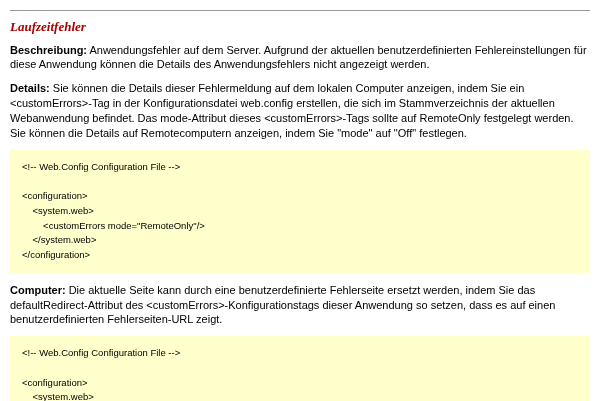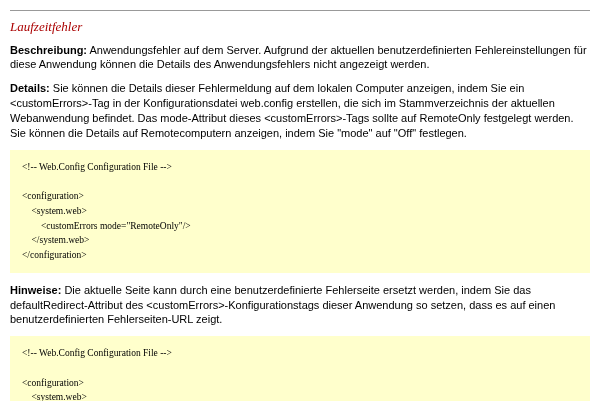--- a/index.html
+++ b/index.html
@@ -30,21 +30,21 @@
   }
   hr.rule {
     border: none;
     border-top: 1px solid #999999;
     margin: 4px 0 8px 0;
     height: 0;
   }
   h2.section-title {
     font-family: "Liberation Serif", serif;
     font-size: 13px;
-    font-weight: normal;
+    font-weight: bold;
     font-style: italic;
     color: #aa0000;
     margin: 6px 0 8px 0;
     line-height: 1.2;
   }
   p.para {
     font-family: "Liberation Sans", sans-serif;
     font-size: 11px;
     line-height: 1.35;
     margin: 0 0 9px 0;
@@ -52,21 +52,21 @@
     color: #000000;
   }
   p.para .lead {
     font-weight: bold;
   }
   .code-block {
     background: #ffffcc;
     border: none;
     margin: 0 0 10px 0;
     padding: 10px 12px;
-    font-family: Liberation Serif, serif;
+    font-family: Liberation Sans, sans-serif;
     font-size: 9.5px;
     line-height: 1.55;
     color: #000000;
     white-space: pre;
     overflow: hidden;
   }
 </style>
 </head>
 <body>
 
@@ -87,21 +87,21 @@
 
   <pre class="code-block">&lt;!-- Web.Config Configuration File --&gt;
 
 &lt;configuration&gt;
     &lt;system.web&gt;
         &lt;customErrors mode="RemoteOnly"/&gt;
     &lt;/system.web&gt;
 &lt;/configuration&gt;</pre>
 
   <p class="para">
-    <span class="lead">Hinweise:</span><span> Die aktuelle Seite kann durch eine benutzerdefinierte Fehlerseite ersetzt werden, indem Sie das defaultRedirect-Attribut des &lt;customErrors&gt;-Konfigurationstags dieser Anwendung so setzen, dass es auf einen benutzerdefinierten Fehlerseiten-URL zeigt.</span>
+    <span class="lead">Computer:</span><span> Die aktuelle Seite kann durch eine benutzerdefinierte Fehlerseite ersetzt werden, indem Sie das defaultRedirect-Attribut des &lt;customErrors&gt;-Konfigurationstags dieser Anwendung so setzen, dass es auf einen benutzerdefinierten Fehlerseiten-URL zeigt.</span>
   </p>
 
   <pre class="code-block">&lt;!-- Web.Config Configuration File --&gt;
 
 &lt;configuration&gt;
     &lt;system.web&gt;
         &lt;customErrors mode="On" defaultRedirect="mycustompage.htm"/&gt;
     &lt;/system.web&gt;
 &lt;/configuration&gt;</pre>
 

